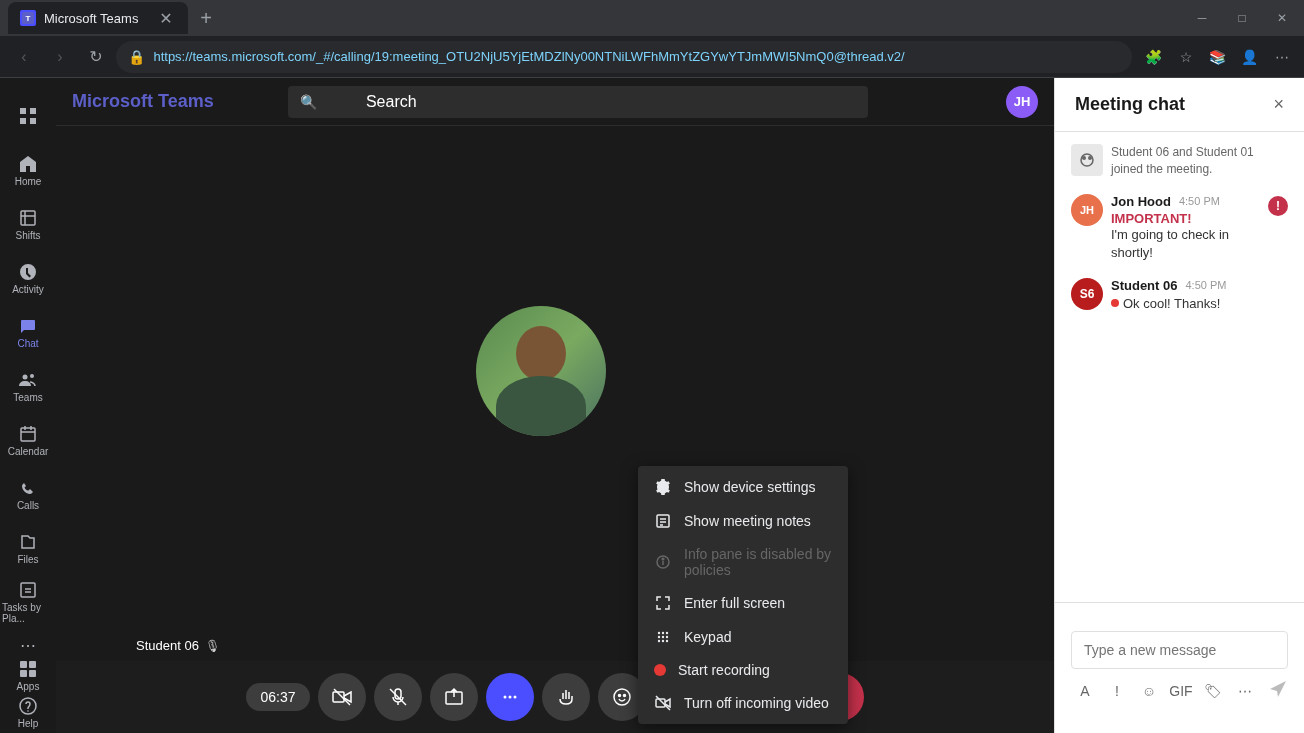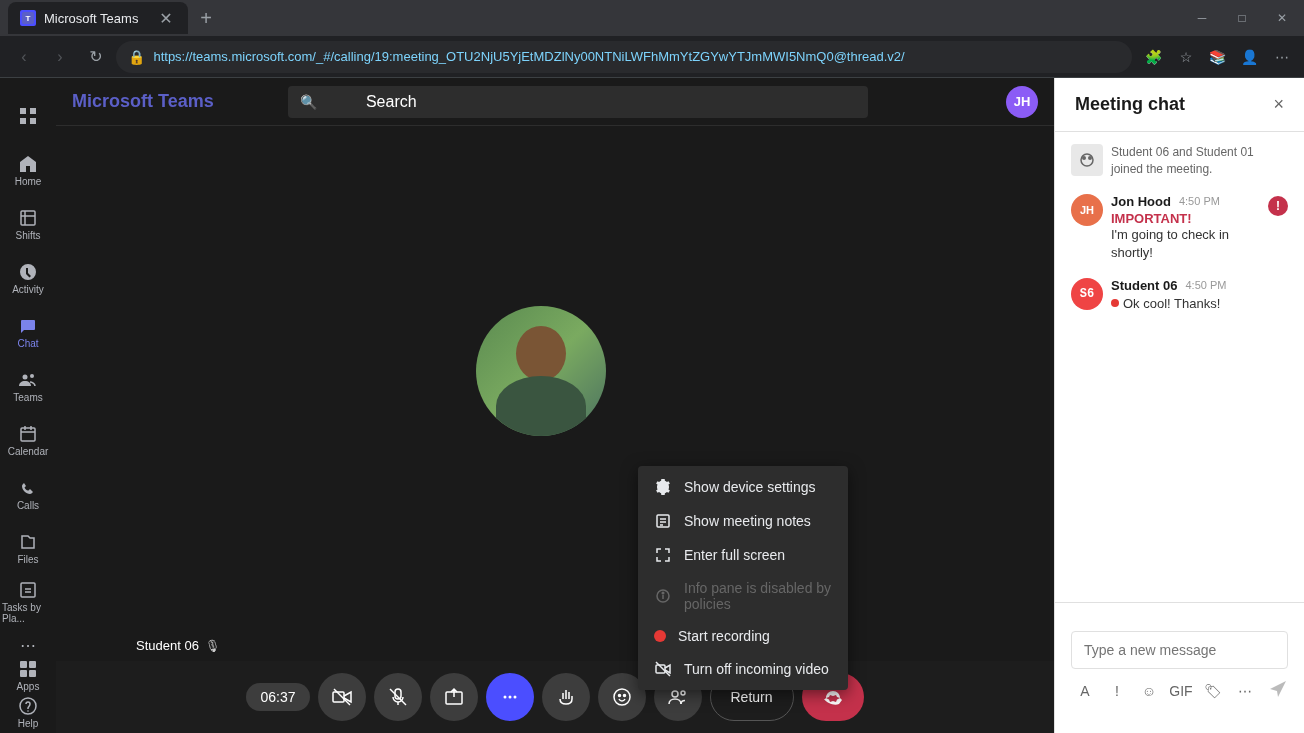--- a/index.html
+++ b/index.html
@@ -277,37 +277,53 @@
             <span class="menu-icon">
               <svg width="16" height="16" viewBox="0 0 16 16" fill="none" stroke="#e8eaed" stroke-width="1.5">
                   <rect x="2" y="2" width="12" height="12" rx="1"></rect>
                   <line x1="5" y1="6" x2="11" y2="6"></line>
                   <line x1="5" y1="9" x2="11" y2="9"></line>
                   <line x1="5" y1="12" x2="8" y2="12"></line>
                 </svg>
             </span>
             <span>Show meeting notes</span>
           </div>
-          <div class="menu-item">
-            <span class="menu-icon">
-              <svg width="16" height="16" viewBox="0 0 16 16" fill="none" stroke="#e8eaed" stroke-width="1.5">
-                  <path d="M2 6V2h4M10 2h4v4M14 10v4h-4M6 14H2v-4"></path>
-                </svg>
-            </span>
-            <span>Enter full screen</span>
-          </div>
           <div class="menu-item disabled">
             <span class="menu-icon">
               <svg width="16" height="16" viewBox="0 0 16 16" fill="none" stroke="#666" stroke-width="1.5">
                   <circle cx="8" cy="8" r="6"></circle>
                   <line x1="8" y1="7" x2="8" y2="11"></line>
                   <circle cx="8" cy="5" r="0.8" fill="#666"></circle>
                 </svg>
             </span>
             <span>Info pane is disabled by policies</span>
+          </div>
+          <div class="menu-item">
+            <span class="menu-icon">
+              <svg width="16" height="16" viewBox="0 0 16 16" fill="none" stroke="#e8eaed" stroke-width="1.5">
+                  <path d="M2 6V2h4M10 2h4v4M14 10v4h-4M6 14H2v-4"></path>
+                </svg>
+            </span>
+            <span>Enter full screen</span>
+          </div>
+          <div class="menu-item">
+            <span class="menu-icon">
+              <svg width="16" height="16" viewBox="0 0 16 16" fill="#e8eaed">
+                  <circle cx="4" cy="4" r="1.2"></circle>
+                  <circle cx="8" cy="4" r="1.2"></circle>
+                  <circle cx="12" cy="4" r="1.2"></circle>
+                  <circle cx="4" cy="8" r="1.2"></circle>
+                  <circle cx="8" cy="8" r="1.2"></circle>
+                  <circle cx="12" cy="8" r="1.2"></circle>
+                  <circle cx="4" cy="12" r="1.2"></circle>
+                  <circle cx="8" cy="12" r="1.2"></circle>
+                  <circle cx="12" cy="12" r="1.2"></circle>
+                </svg>
+            </span>
+            <span>Keypad</span>
           </div>
           <div class="menu-item">
             <span class="record-dot"></span>
             <span>Start recording</span>
           </div>
           <div class="menu-item">
             <span class="menu-icon">
               <svg width="16" height="16" viewBox="0 0 16 16" fill="none" stroke="#e8eaed" stroke-width="1.5">
                   <rect x="1" y="4" width="9" height="8" rx="1"></rect>
                   <path d="M10 7l5-3v8l-5-3"></path>
@@ -421,21 +437,21 @@
               </div>
               <div class="msg-important">IMPORTANT!</div>
               <div class="msg-text">I'm going to check in shortly!</div>
             </div>
             <div class="msg-alert">!</div>
           </div>
         </div>
 
         <div class="chat-msg">
           <div class="chat-msg-user">
-            <div class="user-avatar" style="background:#ef4444;font-family:Liberation Mono, monospace;">
+            <div class="user-avatar" style="background:#b91c1c;">
               <span>S6</span>
             </div>
             <div class="msg-content">
               <div class="msg-header">
                 <span class="msg-author">Student 06</span>
                 <span class="msg-time">4:50 PM</span>
               </div>
               <div style="display:flex;align-items:flex-start;gap:4px;">
                 <div class="msg-status-dot"></div>
                 <div class="msg-text">Ok cool! Thanks!</div>

